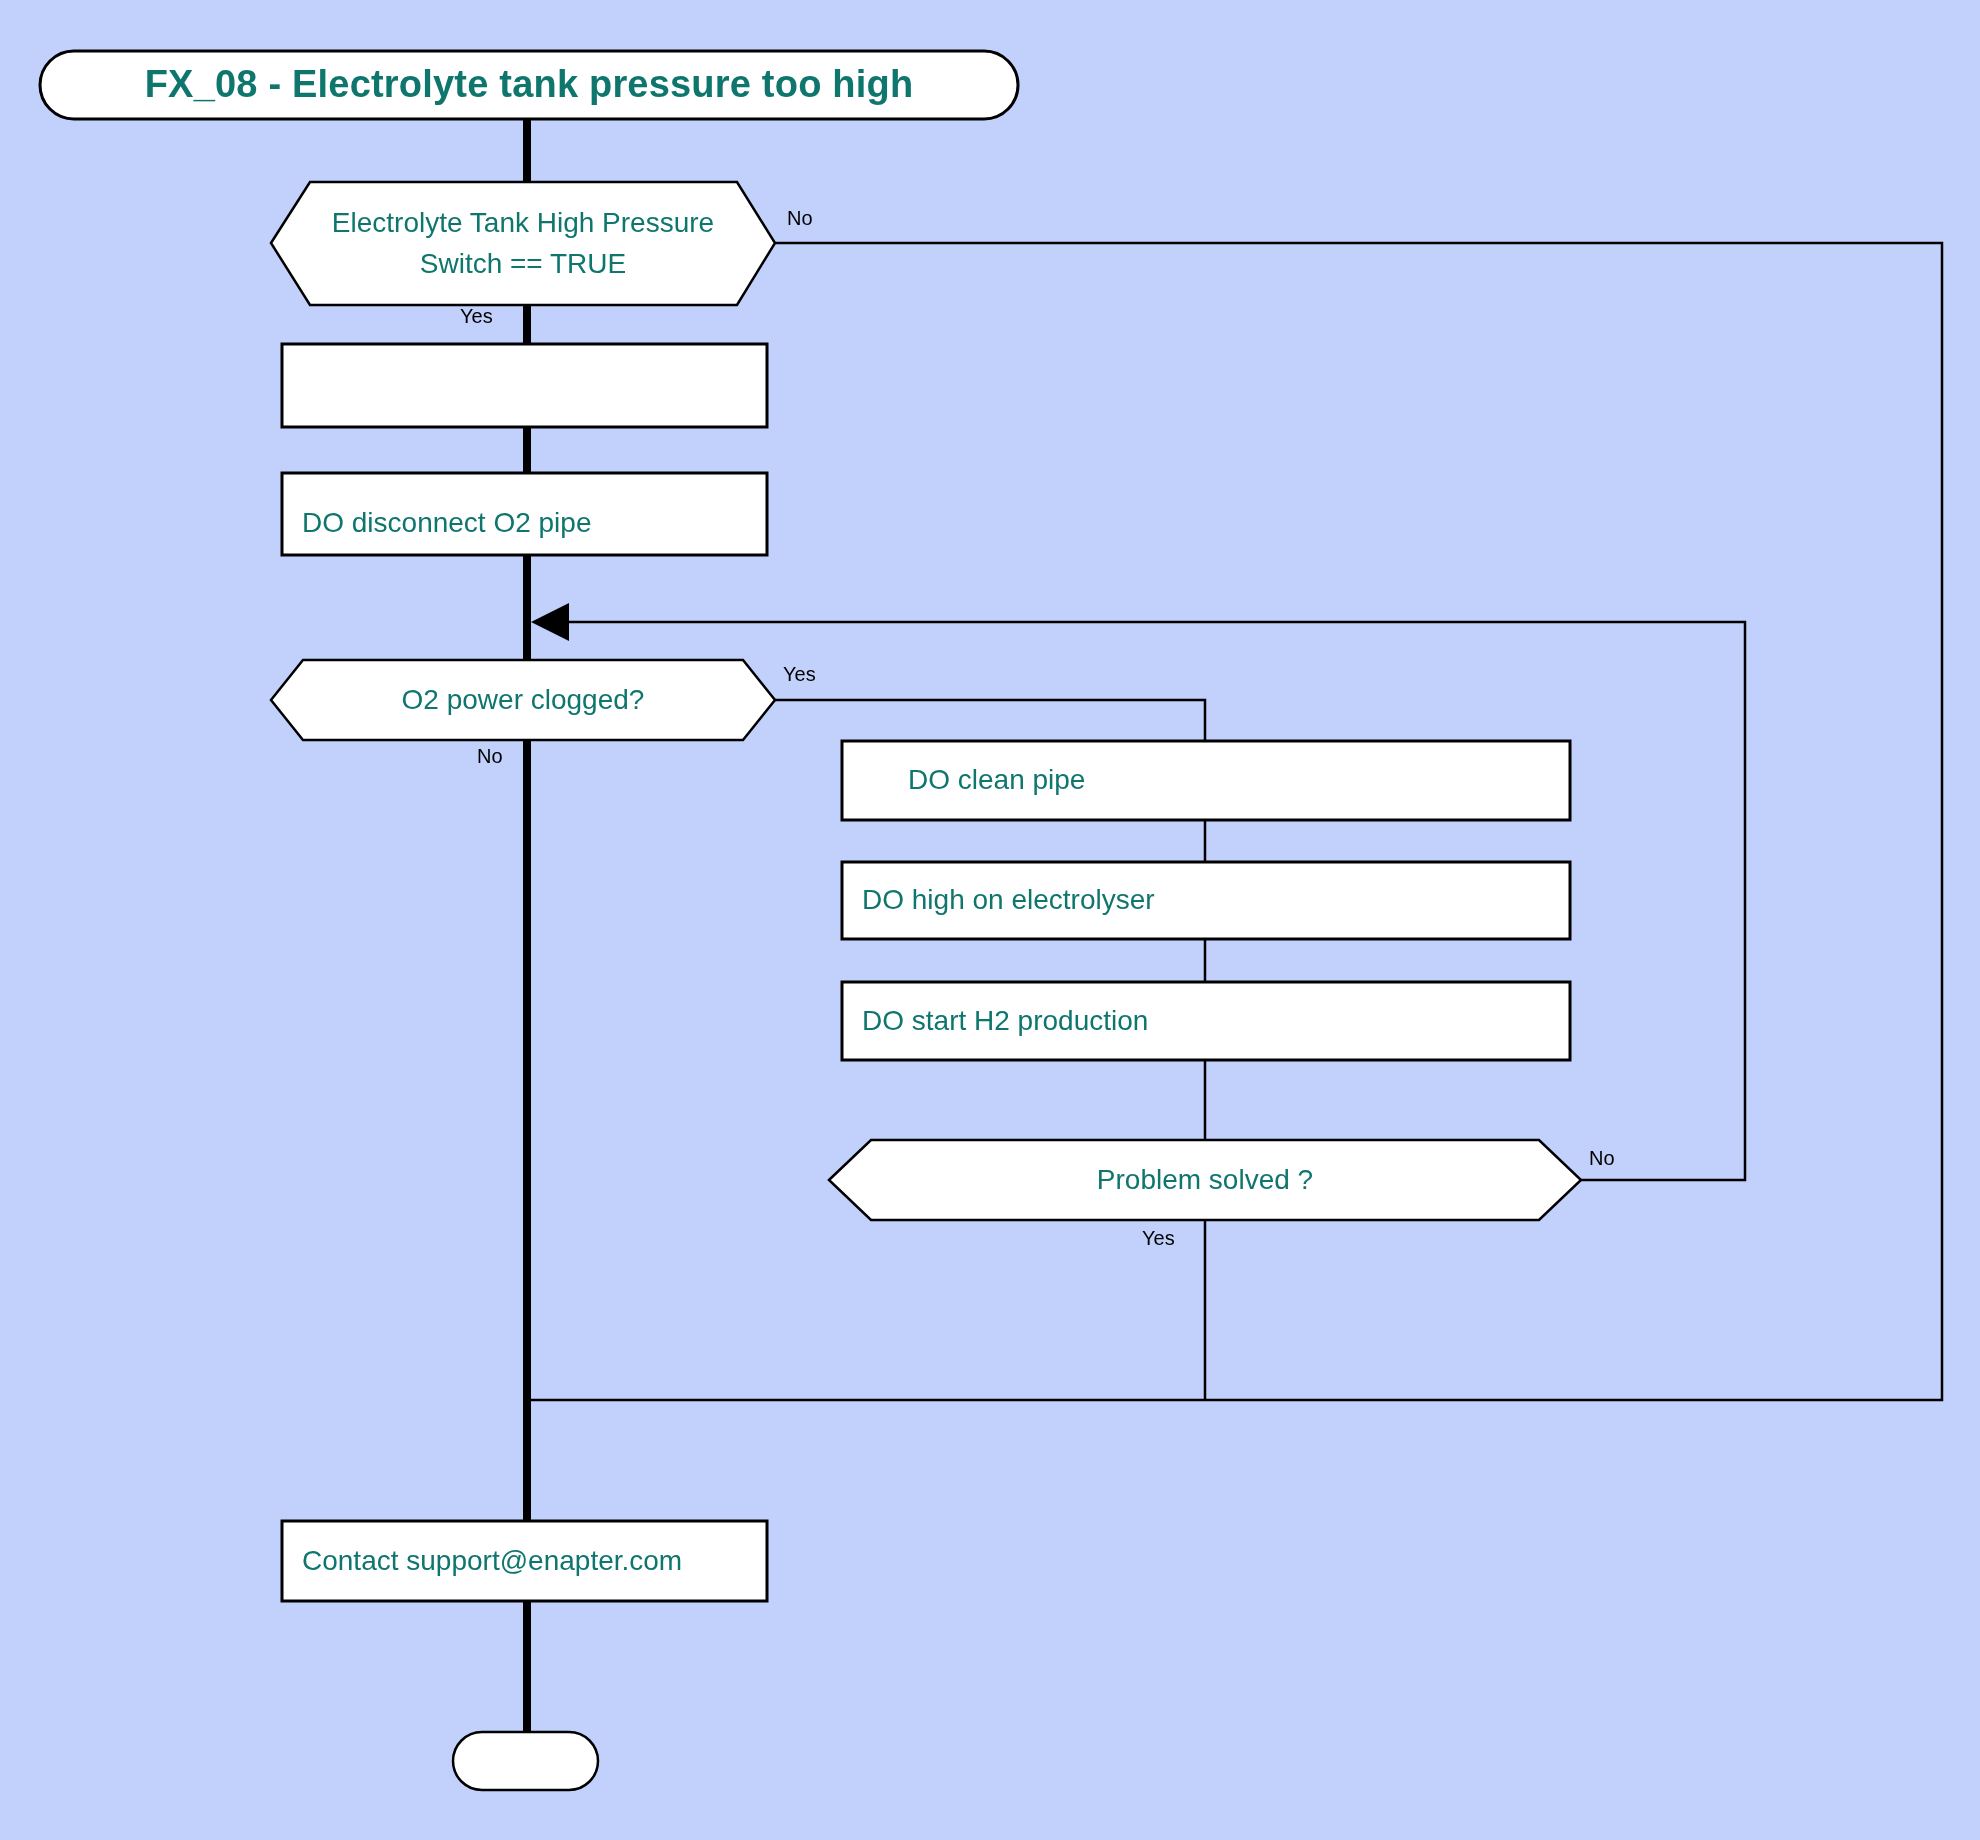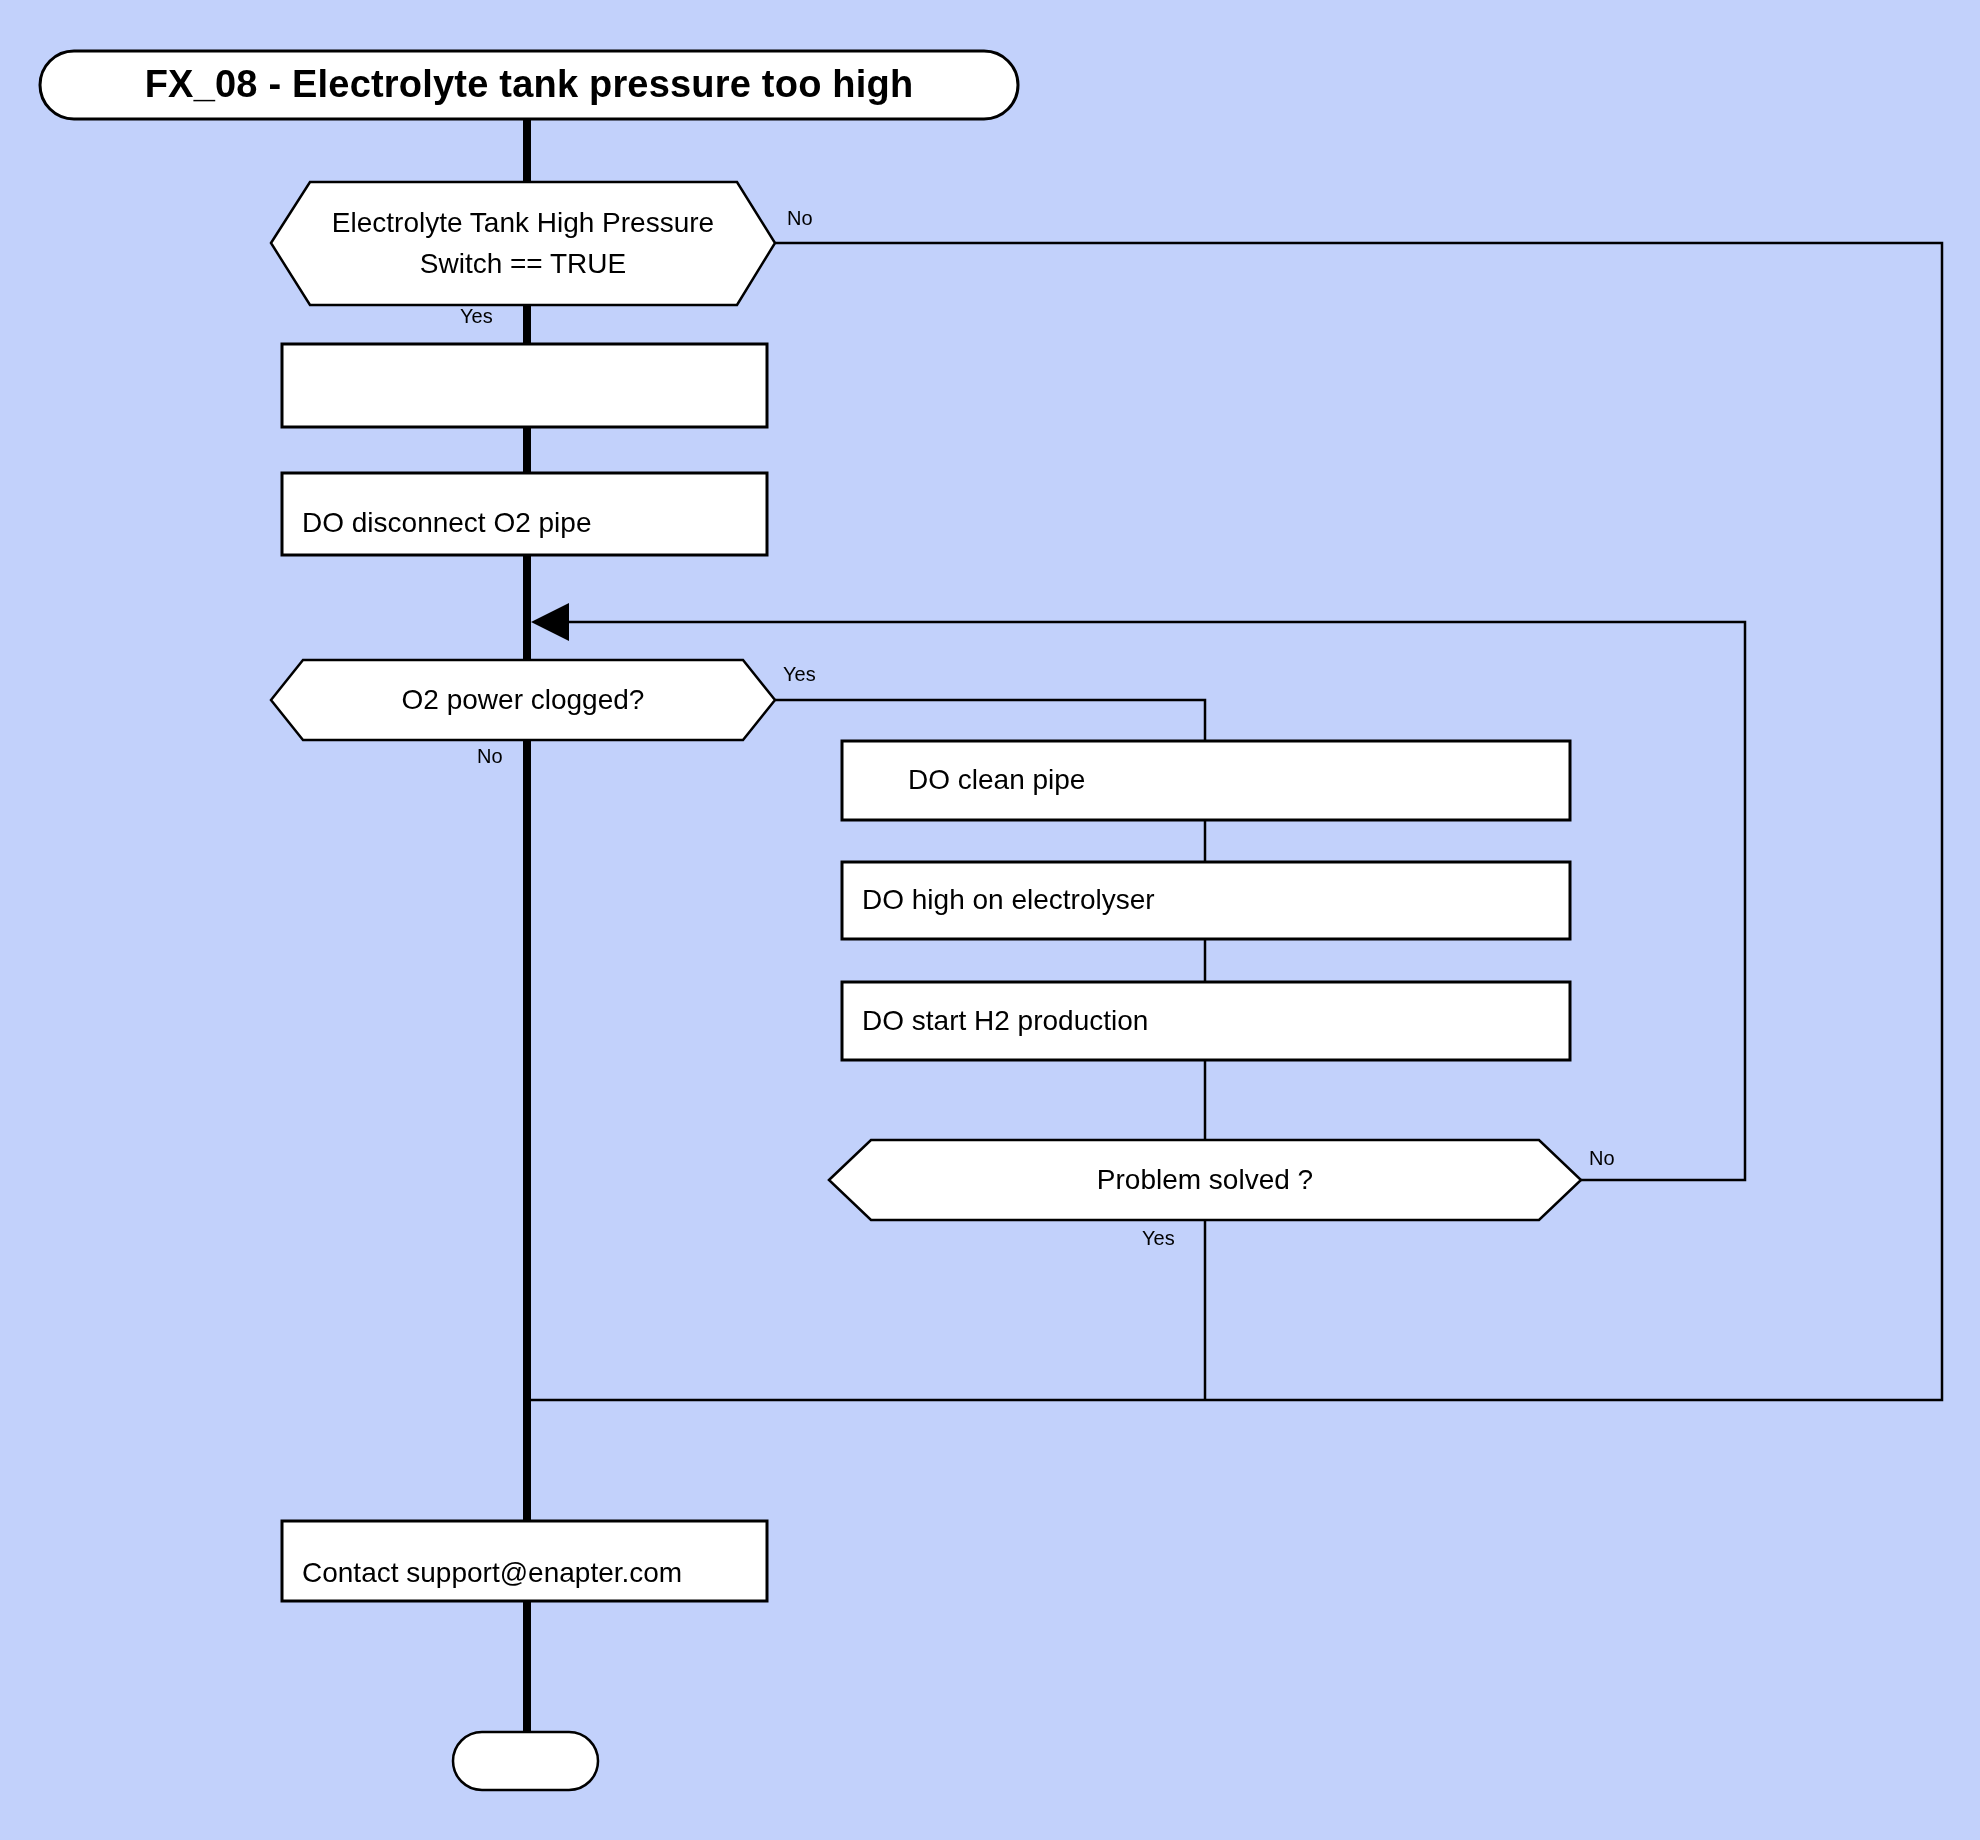--- a/index.html
+++ b/index.html
@@ -15,21 +15,21 @@
   .layer-svg {
     position: absolute;
     left: 0; top: 0;
   }
   .txt {
     position: absolute;
     display: flex;
     align-items: center;
     font-size: 28px;
     line-height: 1.45;
-    color: #000000;
+    color: #0f766e;
   }
   .txt.center { justify-content: center; text-align: center; }
   .txt.leftpad { padding-left: 20px; box-sizing: border-box; }
   .title-text {
     font-size: 38px;
     font-weight: bold;
     letter-spacing: 0.2px;
   }
   .wrap-limit { display: block; max-width: 460px; }
   .edge-label {
@@ -98,17 +98,17 @@
   <div class="txt leftpad" style="left:842px; top:741px; width:728px; height:79px;margin-left:46px;">DO clean pipe</div>
   <div class="txt leftpad" style="left:842px; top:862px; width:728px; height:77px;">DO high on electrolyser</div>
   <div class="txt leftpad" style="left:842px; top:982px; width:728px; height:78px;">DO start H2 production</div>
 
   <div class="txt center" style="left:829px; top:1140px; width:752px; height:80px;">
     <span>Problem solved ?</span>
   </div>
   <div class="edge-label" style="left:1589px; top:1146px;">No</div>
   <div class="edge-label" style="left:1142px; top:1226px;">Yes</div>
 
-  <div class="txt leftpad" style="left:282px; top:1521px; width:485px; height:80px;margin-top:12px;">Contact support@enapter.com</div>
+  <div class="txt leftpad" style="left:282px; top:1521px; width:485px; height:80px;">Contact support@enapter.com</div>
 
   <div class="txt center" style="left:453px; top:1828px; width:145px; height:58px;">End</div>
 
 </div>
 
 </body></html>

